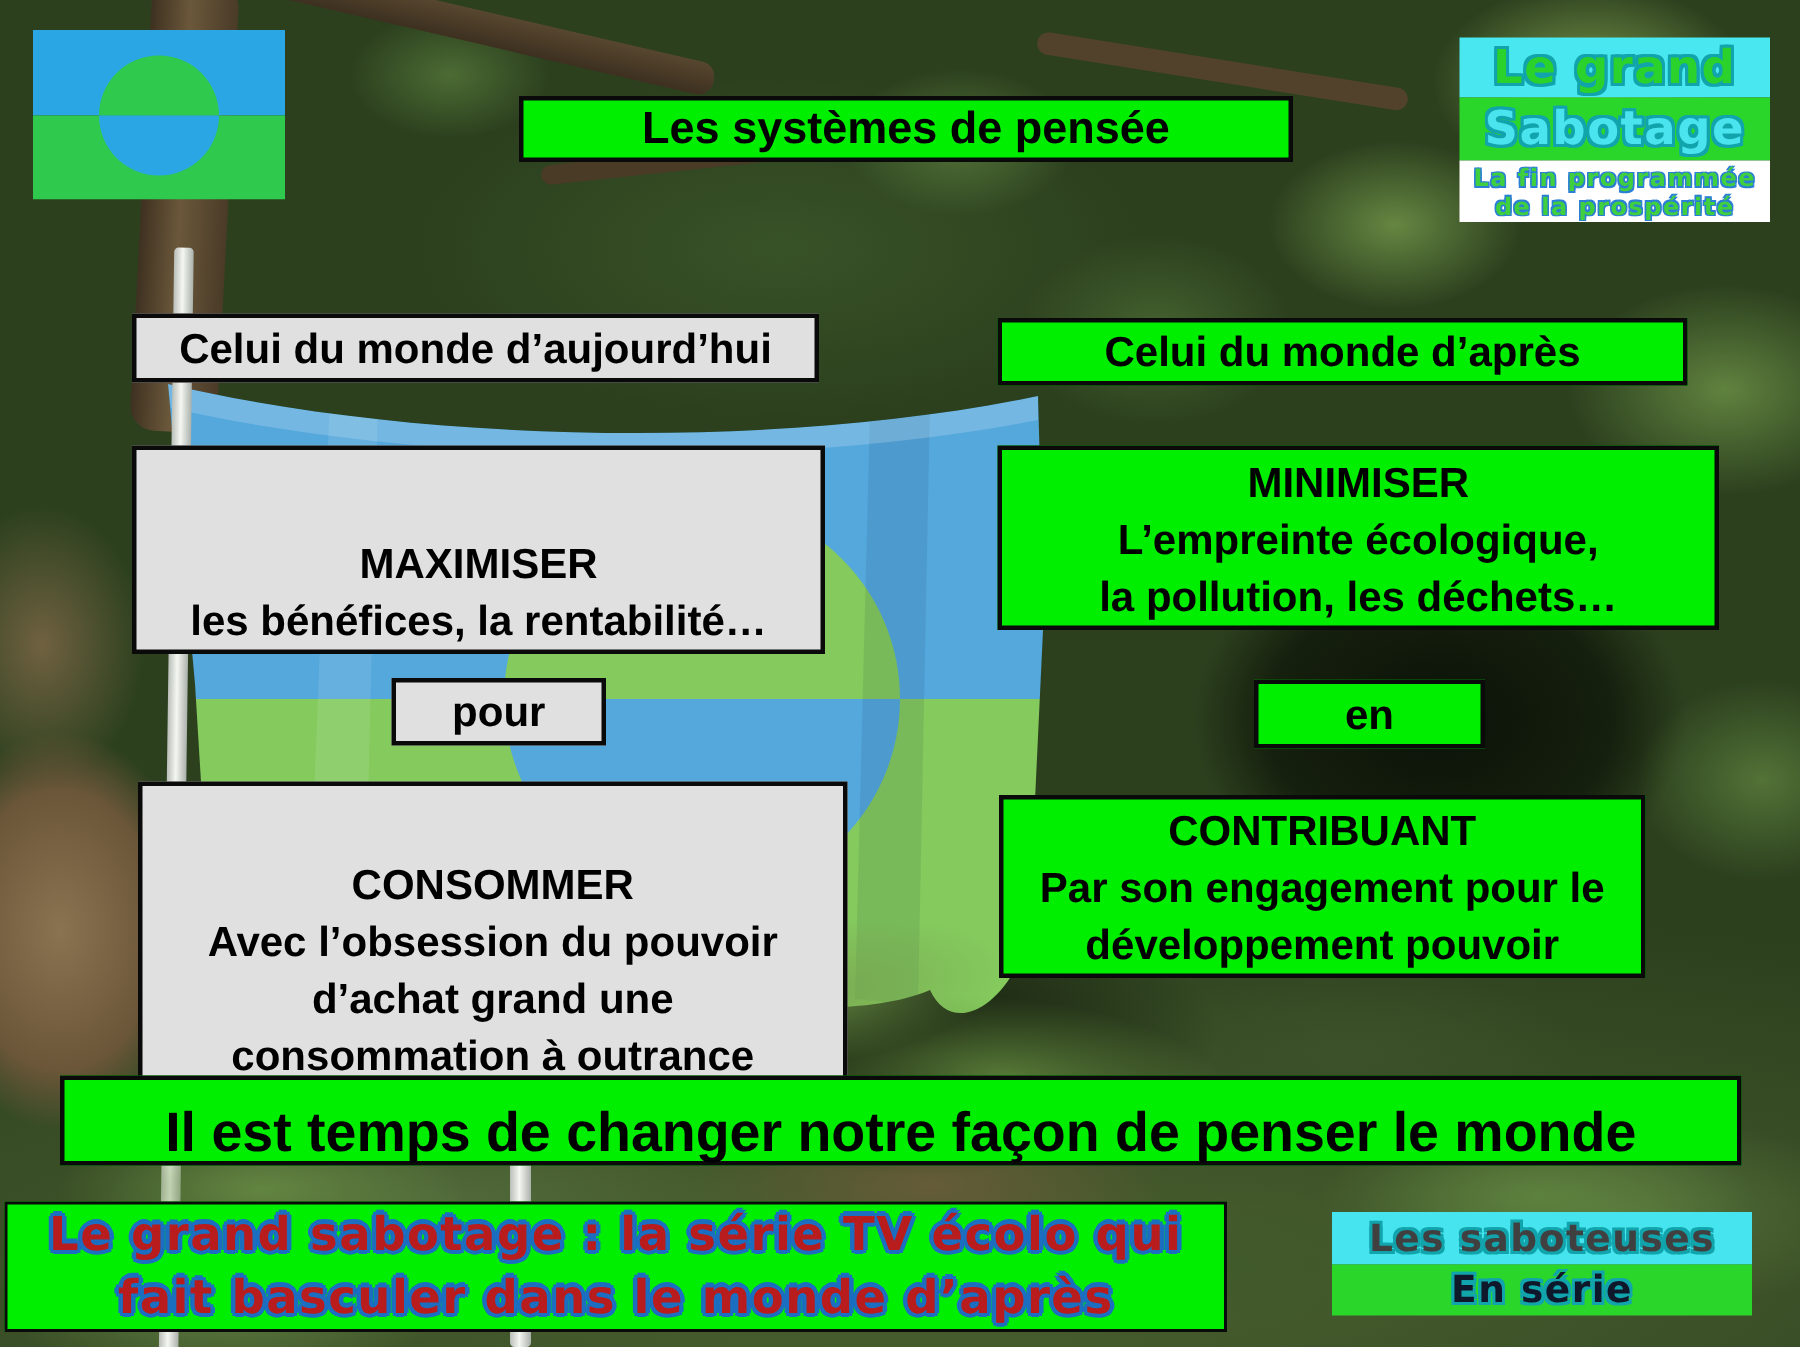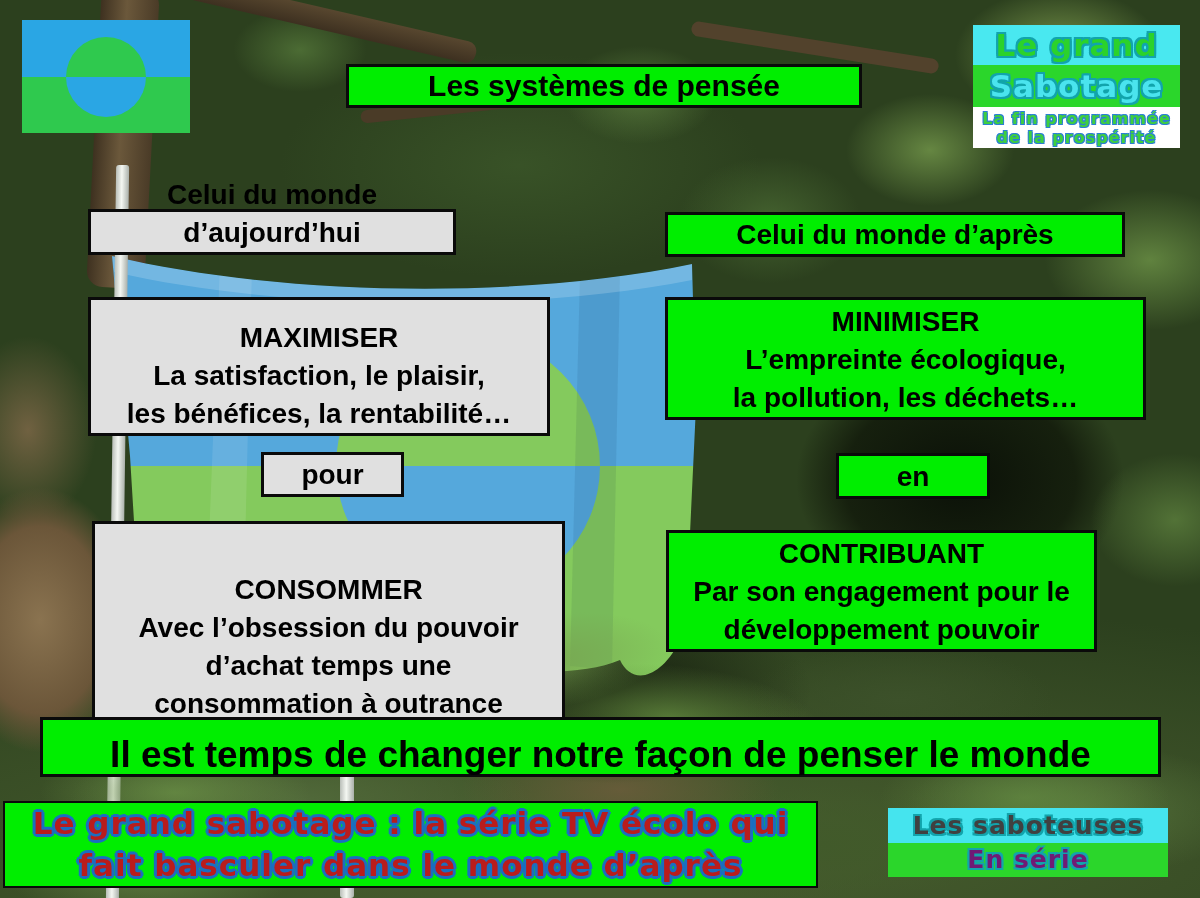--- a/index.html
+++ b/index.html
@@ -52,21 +52,21 @@
   .flag-svg{left:100px; top:246px; width:620px; height:436px; z-index:2;}
 
   .box{position:absolute; border:3px solid #0a0a0a; box-sizing:border-box; z-index:5;
     display:flex; flex-direction:column; align-items:center; justify-content:flex-end;
     text-align:center; font-weight:bold; color:#000; line-height:38px; font-size:28px;}
   .box .ln{display:block;}
   .green{background:#00ee00;}
   .gray{background:#e0e0e0;}
 
   .title-box{left:346px; top:64px; width:516px; height:44px; font-size:30px;}
-  .hdr-left{left:88px; top:209px; width:368px; height:46px;}
+  .hdr-left{left:88px; top:209px; width:458px; height:46px;}
   .hdr-right{left:665px; top:212px; width:460px; height:45px;}
   .maximiser{left:88px; top:297px; width:462px; height:139px;}
   .minimiser{left:665px; top:297px; width:481px; height:123px;}
   .pour{left:261px; top:452px; width:143px; height:45px;}
   .en{left:836px; top:453px; width:154px; height:46px;}
   .consommer{left:92px; top:521px; width:473px; height:205px;}
   .contribuant{left:666px; top:530px; width:431px; height:122px;}
   .banner{left:40px; top:717px; width:1121px; height:60px; font-size:37px;}
 
   
@@ -86,21 +86,21 @@
   
   .promo{left:3px; top:801px; width:815px; height:87px; border-width:2px; font-size:31px; line-height:42px;
     font-family:"DejaVu Sans", sans-serif; letter-spacing:1px; color:#b91c1c;
     text-shadow:-2px -2px 0 #1b6ec0,2px -2px 0 #1b6ec0,-2px 2px 0 #1b6ec0,2px 2px 0 #1b6ec0,0 -3px 0 #1b6ec0,0 3px 0 #1b6ec0,-3px 0 0 #1b6ec0,3px 0 0 #1b6ec0;}
 
   
   .series{position:absolute; left:888px; top:808px; width:280px; height:69px; z-index:6;
     font-family:"DejaVu Sans", sans-serif; font-weight:bold; text-align:center; letter-spacing:1px;}
   .series .s1{height:35px; line-height:35px; font-size:25px; background:#45e4ee; color:#404040;
     text-shadow:-2px -2px 0 #12a4ac,2px -2px 0 #12a4ac,-2px 2px 0 #12a4ac,2px 2px 0 #12a4ac;}
-  .series .s2{height:34px; line-height:34px; font-size:25px; background:#2bd62b; color:#701a75;
+  .series .s2{height:34px; line-height:34px; font-size:25px; background:#2bd62b; color:#0f172a;
     text-shadow:-2px -2px 0 #12a4ac,2px -2px 0 #12a4ac,-2px 2px 0 #12a4ac,2px 2px 0 #12a4ac;}
 </style>
 </head>
 <body>
 
 <div id="poster">
 
   <div class="deco trunk"></div>
   <div class="deco branch-a"></div>
   <div class="deco branch-b"></div>
@@ -155,30 +155,29 @@
 
   <div class="box gray hdr-left">
     <span>Celui du monde d’aujourd’hui</span>
   </div>
   <div class="box green hdr-right">
     <span>Celui du monde d’après</span>
   </div>
 
   <div class="box gray maximiser">
     <span class="ln">MAXIMISER</span>
-    <span class="ln">La satisfaction, le plaisir,</span>
     <span class="ln">les bénéfices, la rentabilité…</span>
   </div>
   <div class="box gray pour">
     <span>pour</span>
   </div>
   <div class="box gray consommer">
     <span class="ln">CONSOMMER</span>
     <span class="ln">Avec l’obsession du pouvoir</span>
-    <span class="ln">d’achat temps une</span>
+    <span class="ln">d’achat grand une</span>
     <span class="ln">consommation à outrance</span>
   </div>
 
   <div class="box green minimiser">
     <span class="ln">MINIMISER</span>
     <span class="ln">L’empreinte écologique,</span>
     <span class="ln">la pollution, les déchets…</span>
   </div>
   <div class="box green en">
     <span>en</span>

